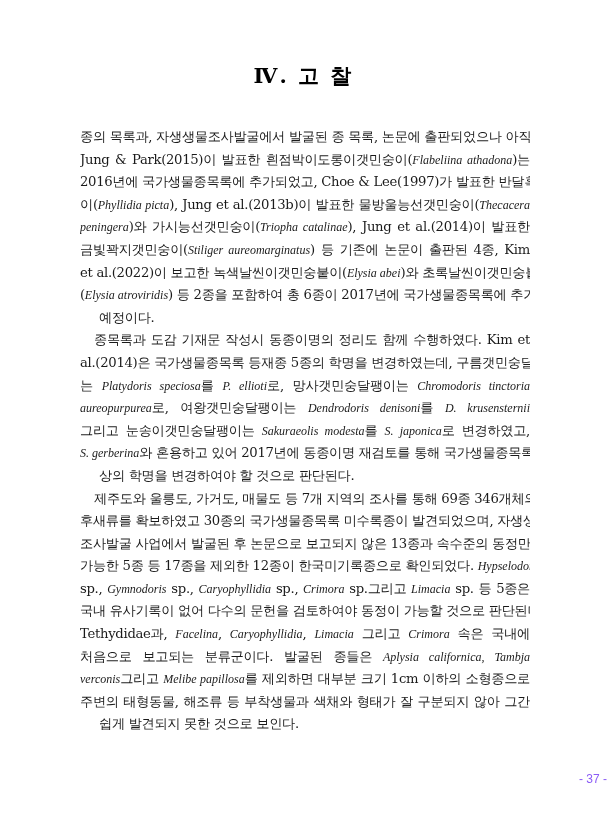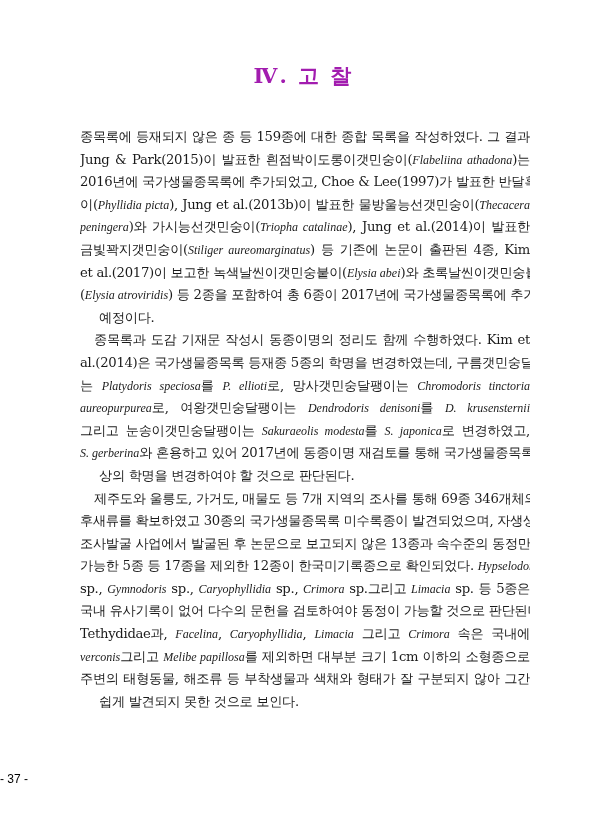--- a/index.html
+++ b/index.html
@@ -1,61 +1,62 @@
 <!DOCTYPE html>
 <html><head>
 <meta charset="utf-8">
 <style>
   html, body { margin:0; padding:0; background:#ffffff; }
   body { width:607px; height:830px; position:relative; overflow:hidden;
          font-family:"DejaVu Serif", "Liberation Serif", serif; color:#1a1a1a; }
   .title { position:absolute; top:62px; left:0; width:607px; text-align:center;
-           font-size:21px; font-weight:bold; letter-spacing:2px; color:#a21caf; }
+           font-size:21px; font-weight:bold; letter-spacing:2px; color:#000000; }
   .body-text { position:absolute; left:80px; width:450px; top:126px; }
   .line { height:22.6px; line-height:22.6px; font-size:13.2px; white-space:nowrap;
           text-align:justify; text-align-last:justify; overflow:hidden; letter-spacing:-0.3px; }
   .line.last { text-align-last:left;margin-left:19px; }
   .line.indent { padding-left:14px; }
   .line i { font-family:"Liberation Serif", serif; font-size:12px; letter-spacing:0; }
-  .page-num { position:absolute; top:772px; left:0; width:607px; text-align:left;
-              font-family:"Liberation Sans", sans-serif; font-size:12px; color:#000000; }
+  .page-num { position:absolute; top:772px; left:0; width:607px; text-align:right;
+              font-family:"Liberation Sans", sans-serif; font-size:12px; color:#8b5cf6; }
 </style>
 </head>
 <body>
 
 <div class="title">Ⅳ. 고 찰</div>
 
 <div class="body-text" id="body">
     <div>
-      <div class="line"><span>종목록에 등재되지 않은 종 등 159종에 대한 종합 목록을 작성하였다. 그 결과</span></div>
+      <div class="line"><span>종의 목록과, 자생생물조사발굴에서 발굴된 종 목록, 논문에 출판되었으나 아직</span></div>
       <div class="line"><span>Jung &amp; Park(2015)이 발표한 흰점박이도롱이갯민숭이(</span><i>Flabeliina athadona</i><span>)는</span></div>
       <div class="line"><span>2016년에 국가생물종목록에 추가되었고, Choe &amp; Lee(1997)가 발표한 반달혹갯민숭</span></div>
       <div class="line"><span>이(</span><i>Phyllidia picta</i><span>), Jung et al.(2013b)이 발표한 물방울능선갯민숭이(</span><i>Thecacera</i></div>
       <div class="line"><i>peningera</i><span>)와 가시능선갯민숭이(</span><i>Triopha catalinae</i><span>), Jung et al.(2014)이 발표한</span></div>
       <div class="line"><span>금빛꽉지갯민숭이(</span><i>Stiliger aureomarginatus</i><span>) 등 기존에 논문이 출판된 4종, Kim</span></div>
-      <div class="line"><span>et al.(2017)이 보고한 녹색날씬이갯민숭붙이(</span><i>Elysia abei</i><span>)와 초록날씬이갯민숭붙이</span></div>
+      <div class="line"><span>et al.(2022)이 보고한 녹색날씬이갯민숭붙이(</span><i>Elysia abei</i><span>)와 초록날씬이갯민숭붙이</span></div>
       <div class="line"><span>(</span><i>Elysia atroviridis</i><span>) 등 2종을 포함하여 총 6종이 2017년에 국가생물종목록에 추가될</span></div>
       <div class="line last"><span>예정이다.</span></div>
     </div>
     <div>
       <div class="line indent"><span>종목록과 도감 기재문 작성시 동종이명의 정리도 함께 수행하였다. Kim et</span></div>
       <div class="line"><span>al.(2014)은 국가생물종목록 등재종 5종의 학명을 변경하였는데, 구름갯민숭달팽이</span></div>
       <div class="line"><span>는 </span><i>Platydoris speciosa</i><span>를 </span><i>P. ellioti</i><span>로, 망사갯민숭달팽이는 </span><i>Chromodoris tinctoria</i></div>
       <div class="line"><i>aureopurpurea</i><span>로, 여왕갯민숭달팽이는 </span><i>Dendrodoris denisoni</i><span>를 </span><i>D. krusensternii</i></div>
       <div class="line"><span>그리고 눈송이갯민숭달팽이는 </span><i>Sakuraeolis modesta</i><span>를 </span><i>S. japonica</i><span>로 변경하였고,</span></div>
       <div class="line"><i>S. gerberina</i><span>와 혼용하고 있어 2017년에 동종이명 재검토를 통해 국가생물종목록</span></div>
       <div class="line last"><span>상의 학명을 변경하여야 할 것으로 판단된다.</span></div>
     </div>
     <div>
       <div class="line indent"><span>제주도와 울릉도, 가거도, 매물도 등 7개 지역의 조사를 통해 69종 346개체의</span></div>
       <div class="line"><span>후새류를 확보하였고 30종의 국가생물종목록 미수록종이 발견되었으며, 자생생물</span></div>
       <div class="line"><span>조사발굴 사업에서 발굴된 후 논문으로 보고되지 않은 13종과 속수준의 동정만이</span></div>
       <div class="line"><span>가능한 5종 등 17종을 제외한 12종이 한국미기록종으로 확인되었다. </span><i>Hypselodoris</i></div>
       <div class="line"><span>sp., </span><i>Gymnodoris</i><span> sp., </span><i>Caryophyllidia</i><span> sp., </span><i>Crimora</i><span> sp.그리고 </span><i>Limacia</i><span> sp. 등 5종은</span></div>
       <div class="line"><span>국내 유사기록이 없어 다수의 문헌을 검토하여야  동정이 가능할 것으로 판단된다.</span></div>
       <div class="line"><span>Tethydidae과, </span><i>Facelina</i><span>, </span><i>Caryophyllidia</i><span>, </span><i>Limacia</i><span> 그리고 </span><i>Crimora</i><span> 속은 국내에</span></div>
+      <div class="line"><span>처음으로 보고되는 분류군이다. 발굴된 종들은 </span><i>Aplysia californica, Tambja</i></div>
       <div class="line"><i>verconis</i><span>그리고 </span><i>Melibe papillosa</i><span>를 제외하면 대부분 크기 1cm 이하의 소형종으로</span></div>
       <div class="line"><span>주변의 태형동물, 해조류 등 부착생물과 색채와 형태가 잘 구분되지 않아 그간</span></div>
       <div class="line last"><span>쉽게 발견되지 못한 것으로 보인다.</span></div>
     </div>
   </div>
 
 <div class="page-num">- 37 -</div>
 
 </body></html>

